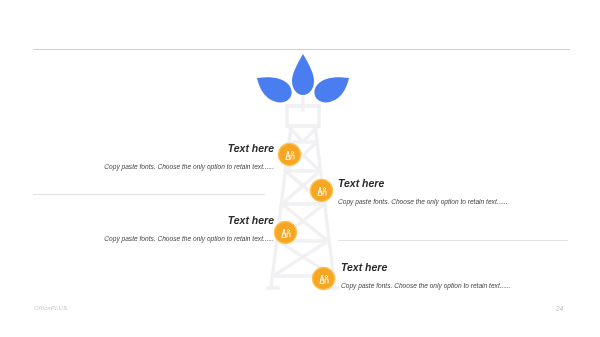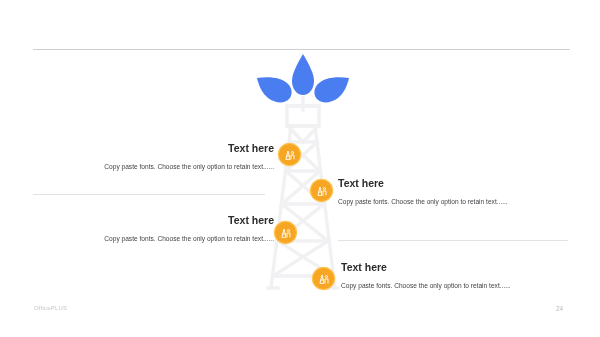--- a/index.html
+++ b/index.html
@@ -9,20 +9,21 @@
   }
   body {
     font-family: "Liberation Sans", sans-serif;
   }
   #slide {
     position: relative;
     width: 600px;
     height: 314px;
     background: #ffffff;
     overflow: hidden;
+    font-style: italic;
   }
 
   
   .rule {
     position: absolute;
     height: 1px;
     background: #cfcfd2;
   }
   .rule.light { background: #e2e2e4; }
 

